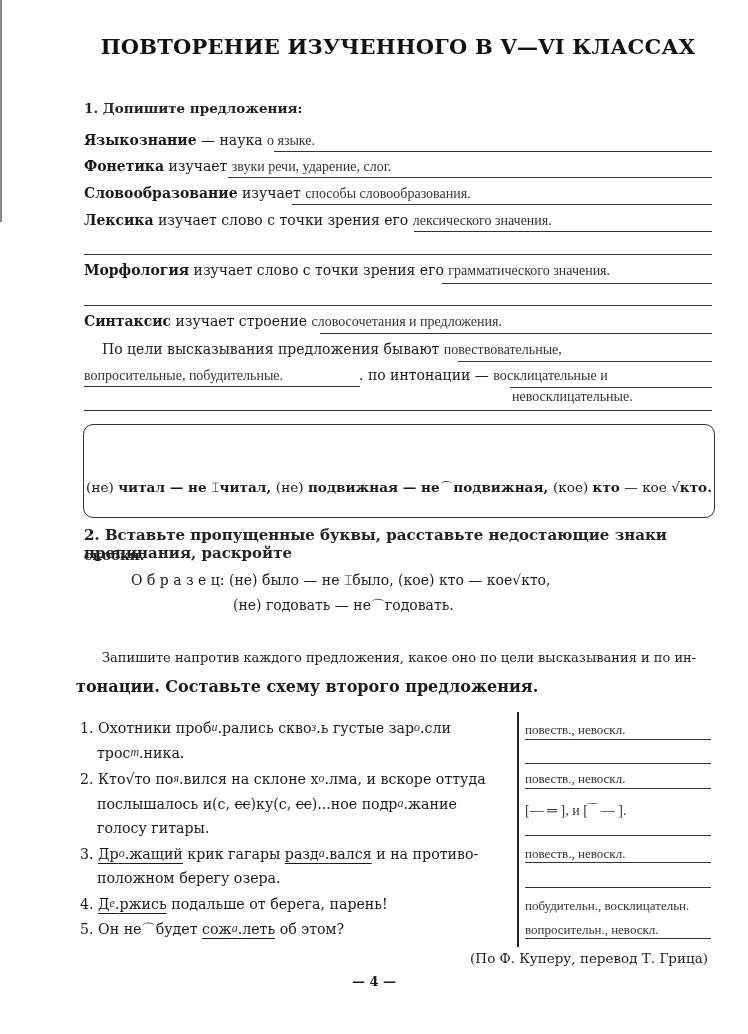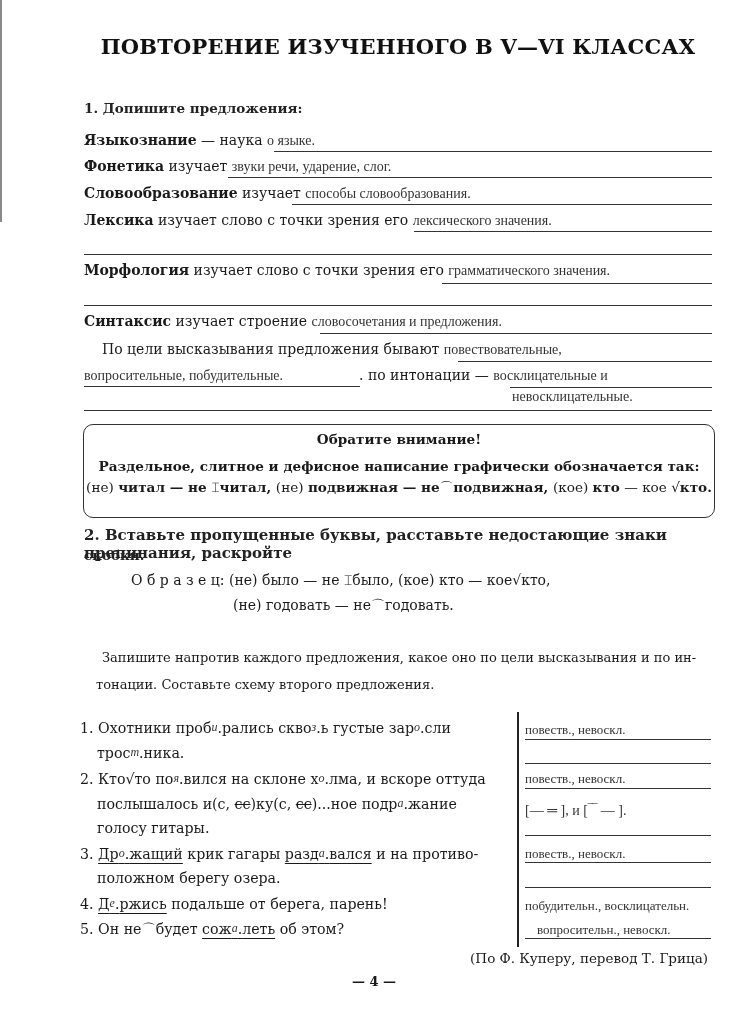--- a/index.html
+++ b/index.html
@@ -77,39 +77,37 @@
 
 <div class="line-row" style="top:367px;">
   <span class="hand" style="display:inline-block; width:275px;">вопросительные, побудительные.</span><span>. по  интонации  — </span><span class="hand">восклицательные и</span>
 </div>
 <div class="rule" style="left:84px; top:386px; width:276px;"></div>
 <div class="rule" style="left:510px; top:387px; width:202px;"></div>
 <div class="hand abs" style="left:512px; top:389px;">невосклицательные.</div>
 <div class="rule" style="left:84px; top:410px; width:628px;"></div>
 
 <div class="box">
-  <div class="box-line b" style="top:6px;">Обратите внимание!</div>
-  <div class="box-line b" style="top:33px;">Раздельное, слитное и дефисное написание графически обозначается так:</div>
   <div class="box-line" style="top:54px;">
     <span>(не) </span><span class="b">читал</span><span class="b"> — не </span><span class="mark">⌶</span><span class="b">читал, </span><span>(не) </span><span class="b">подвижная</span><span class="b"> — не</span><span class="mark">⌒</span><span class="b">подвижная, </span><span>(кое) </span><span class="b">кто</span><span> — кое </span><span class="mark">√</span><span class="b">кто.</span>
   </div>
 </div>
 
 <div class="abs task-heading" style="left:84px; top:526px; font-size:15px;">2. Вставьте пропущенные буквы, расставьте недостающие знаки препинания, раскройте</div>
 <div class="abs task-heading" style="left:84px; top:547px;">скобки.</div>
 
 <div class="para" style="left:131px; top:572px; font-size:14px;">
   <span>О б р а з е ц: </span><span>(не) было — не </span><span class="mark">⌶</span><span>было, (кое) кто — кое</span><span class="mark">√</span><span>кто,</span>
 </div>
 <div class="para" style="left:233px; top:597px; font-size:14px;">
   <span>(не) годовать — не</span><span class="mark">⌒</span><span>годовать.</span>
 </div>
 
 <div class="para" style="left:102px; top:650px; font-size:13px;">Запишите напротив каждого предложения, какое оно по цели высказывания и по ин-</div>
-<div class="para" style="left:96px; top:677px; font-size:13px;">тонации. Составьте схему второго предложения.</div>
+<div class="para" style="left:76px; top:677px; font-size:16px;font-weight:bold;">тонации. Составьте схему второго предложения.</div>
 
 <div class="sent" style="top:720px;">
   <span>1.</span> <span>Охотники проб</span><span class="ins">и</span>.<span>рались скво</span><span class="ins">з</span>.<span>ь густые зар</span><span class="ins">о</span>.<span>сли</span>
 </div>
 <div class="sent" style="top:745px; left:97px;">
   <span>трос</span><span class="ins">т</span>.<span>ника.</span>
 </div>
 
 <div class="sent" style="top:771px;">
   <span>2.</span> <span>Кто</span><span class="mark">√</span><span>то  по</span><span class="ins">я</span>.<span>вился на склоне х</span><span class="ins">о</span>.<span>лма, и вскоре оттуда</span>
@@ -138,17 +136,17 @@
 <div class="ans-rule" style="top:739px;"></div>
 <div class="ans-rule" style="top:763px;"></div>
 <div class="ans" style="top:771px;">повеств., невоскл.</div>
 <div class="ans-rule" style="top:788px;"></div>
 <div class="ans" style="top:803px; font-size:14px;">[—  ═  ], и [‾‾  — ].</div>
 <div class="ans-rule" style="top:835px;"></div>
 <div class="ans" style="top:846px;">повеств., невоскл.</div>
 <div class="ans-rule" style="top:862px;"></div>
 <div class="ans-rule" style="top:887px;"></div>
 <div class="ans" style="top:898px;">побудительн., восклицательн.</div>
-<div class="ans" style="top:922px;margin-left:12px;">вопросительн., невоскл.</div>
+<div class="ans" style="top:922px;">вопросительн., невоскл.</div>
 <div class="ans-rule" style="top:938px;"></div>
 
 <div class="abs source">(По Ф. Куперу, перевод Т. Грица)</div>
 <div class="abs pageno">— 4 —</div>
 
 </body></html>

